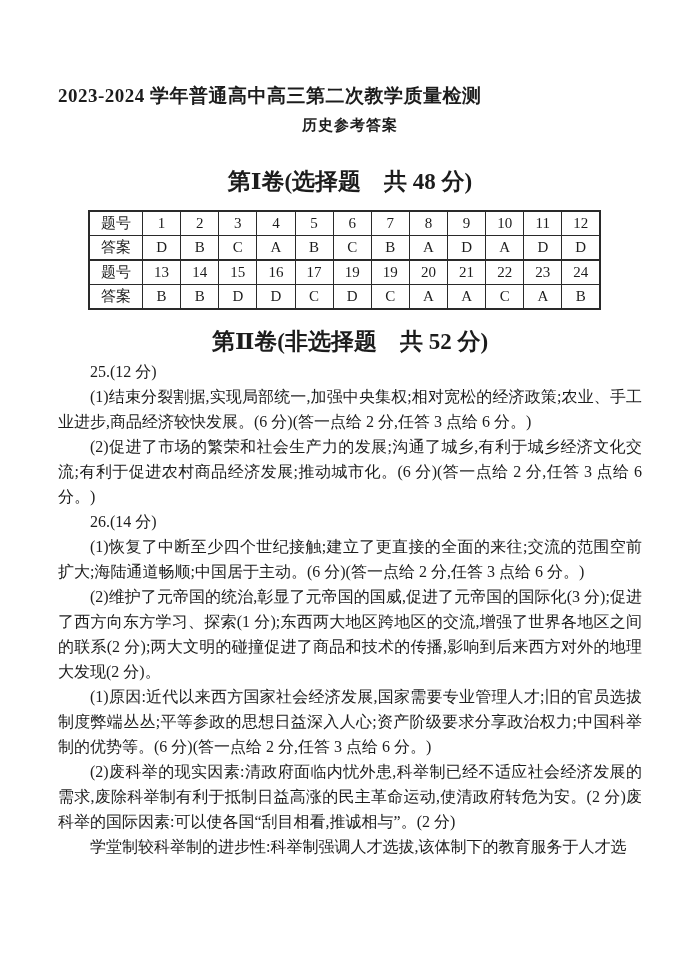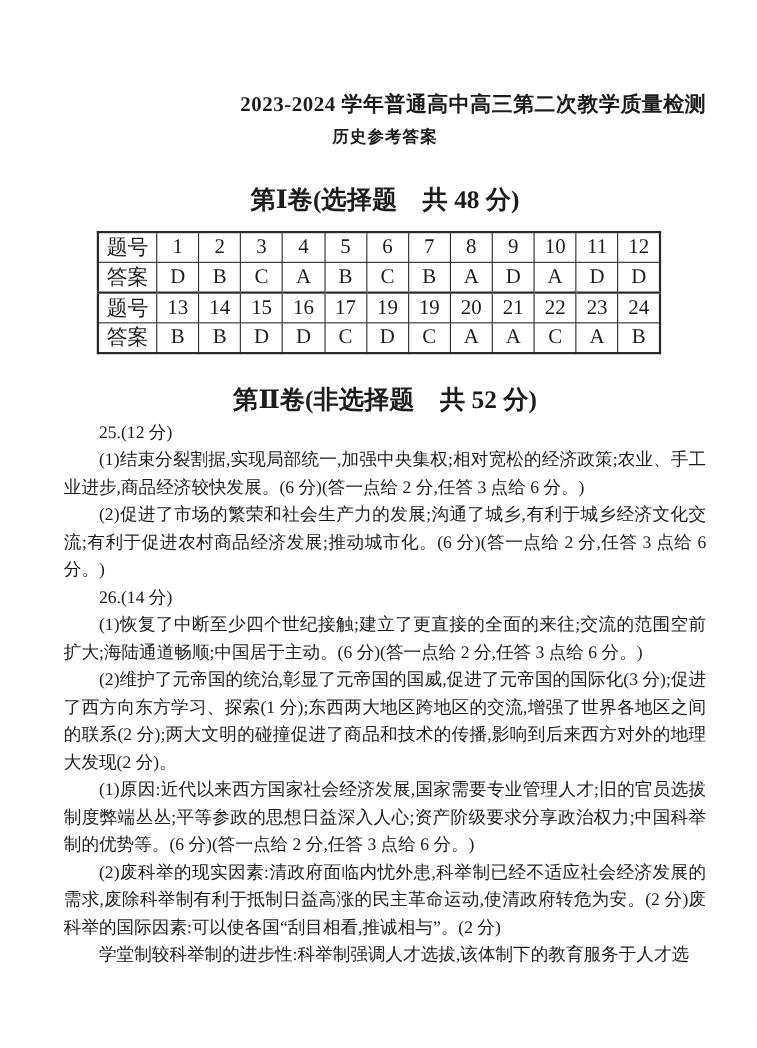--- a/index.html
+++ b/index.html
@@ -13,54 +13,54 @@
     overflow:hidden;
     box-sizing:border-box;
   }
   .content{
     padding:84px 46px 0 58px;
   }
   .doc-title{
     font-size:19px;
     line-height:24px;
     font-weight:700;
-    text-align:right;
+    text-align:left;
     letter-spacing:0.5px;
     margin:0;
   }
   .doc-subtitle{
     font-size:15px;
     line-height:24px;
     font-weight:700;
     text-align:center;
     letter-spacing:1px;
     margin:5px 0 0 0;
   }
   .section-heading{
     font-size:23px;
     line-height:24px;
     font-weight:700;
     text-align:center;
     margin:33px 0 0 0;
   }
   .section-heading.second{
-    margin-top:30px;
+    margin-top:20px;
   }
   table.answer-table{
     border-collapse:collapse;
     margin:16px 0 0 30px;
     width:513px;
     table-layout:fixed;
   }
   table.answer-table td{
     border:1px solid #2a2a2a;
     text-align:center;
     vertical-align:middle;
     height:23px;
-    font-size:19px;
+    font-size:15px;
     padding:0;
   }
   table.answer-table{border:2px solid #2a2a2a;}
   table.answer-table tr.thick-top td{border-top-width:2px;}
   table.answer-table td.label-cell{width:52px;}
   .body-text{
     margin-top:5px;
   }
   .body-text p{
     margin:0;

